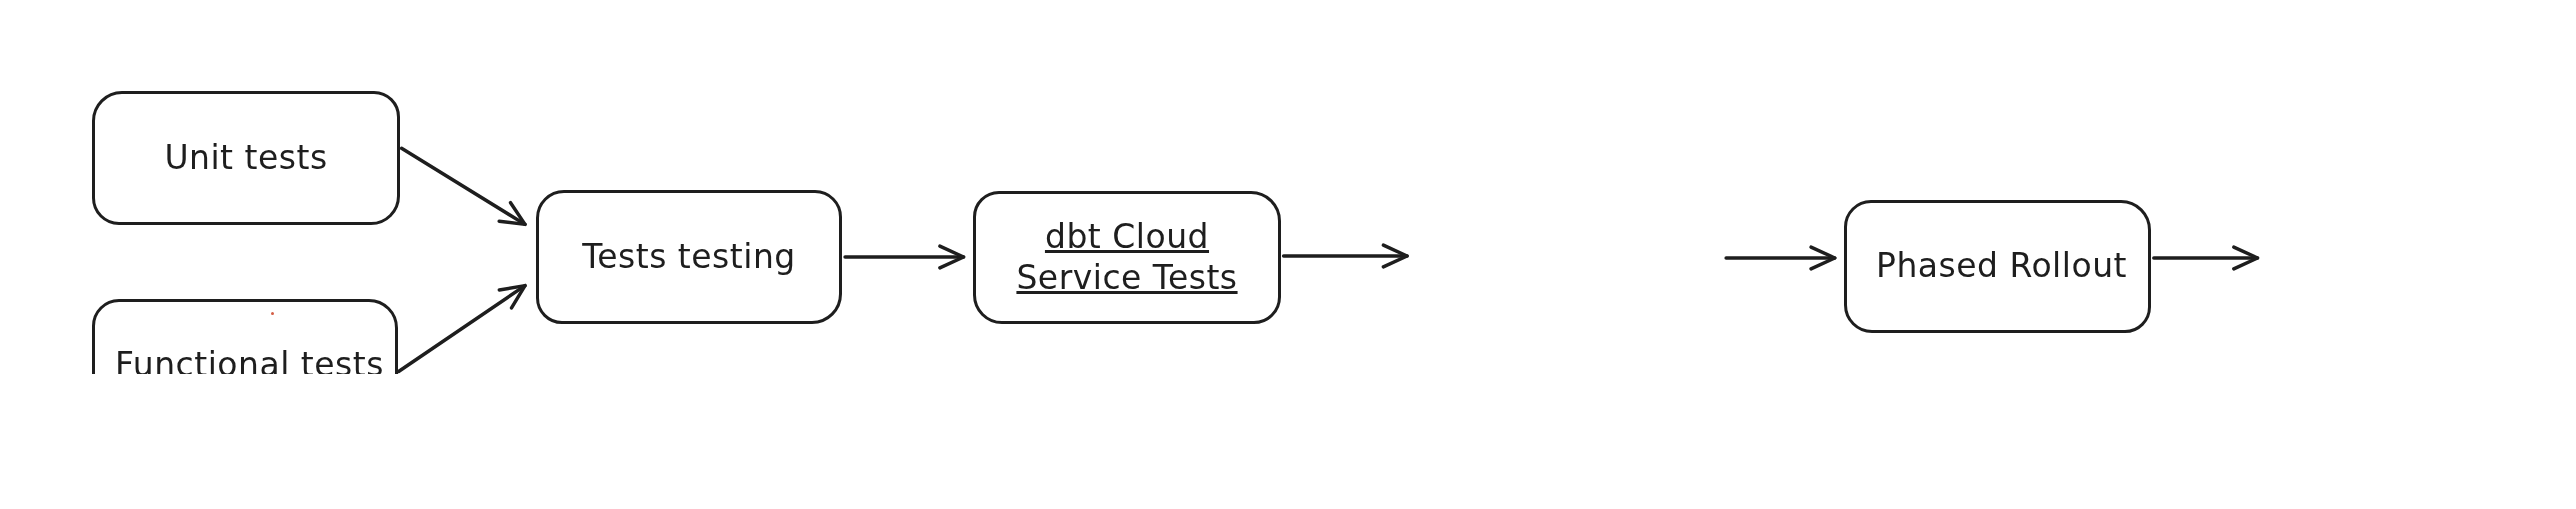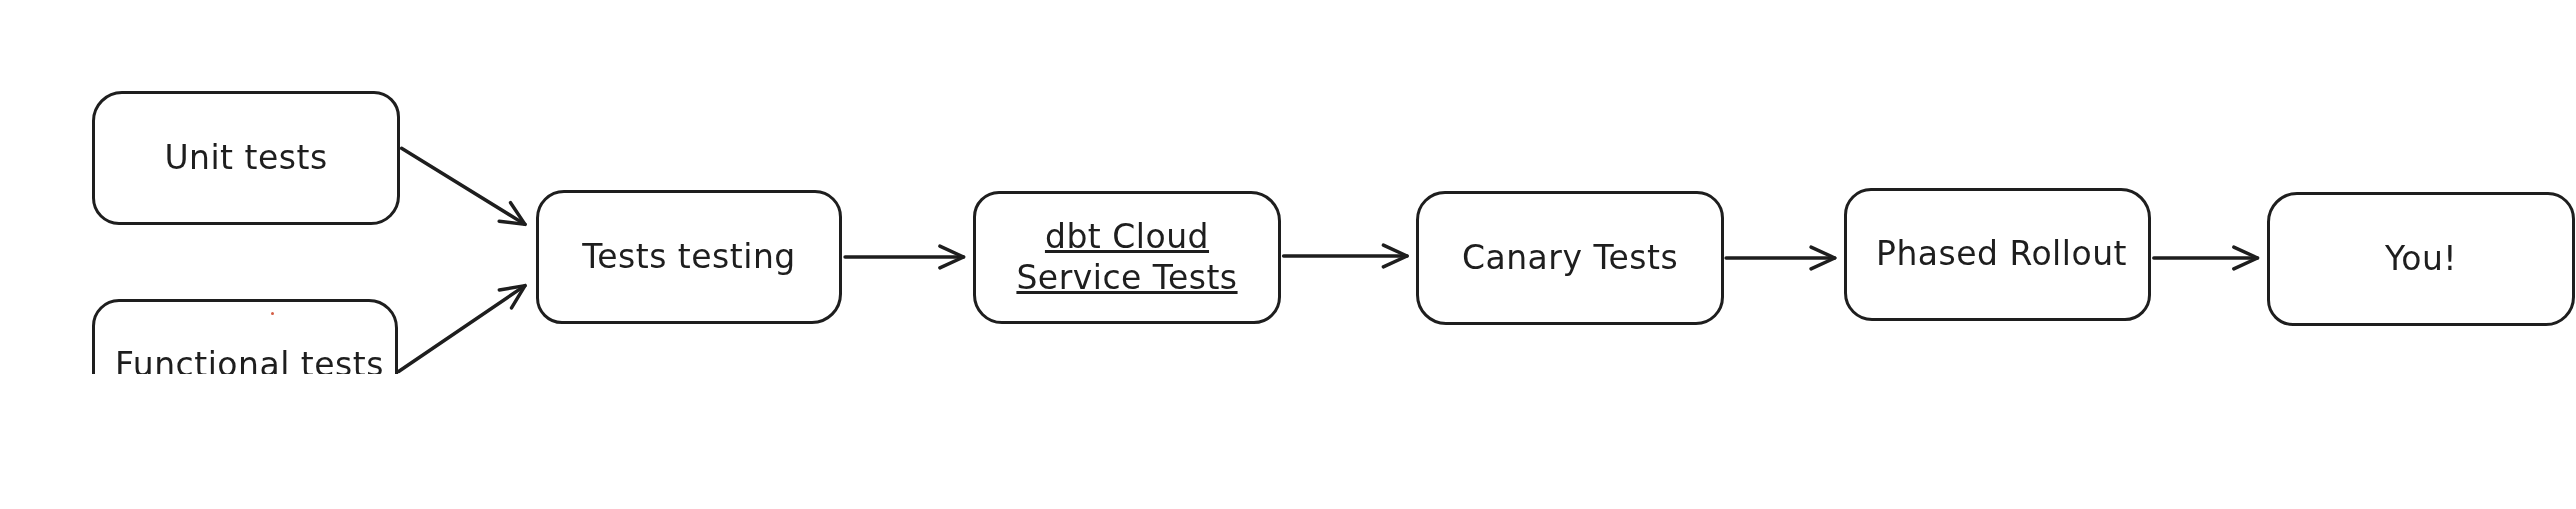--- a/index.html
+++ b/index.html
@@ -43,21 +43,21 @@
     line-height: 1.22;
     white-space: pre-line;
     letter-spacing: 0.5px;
   }
   
   .n-unit   { left:   48px; top:  91px; width: 308px; height: 134px; border-radius: 30px 26px 29px 27px; }
   .n-func   { left:   48px; top: 299px; width: 306px; height: 133px; border-radius: 27px 29px 26px 30px; padding-left: 9px; }
   .n-smoke  { left:  492px; top: 190px; width: 306px; height: 134px; border-radius: 28px 27px 30px 26px; }
   .n-dbt    { left:  929px; top: 191px; width: 308px; height: 133px; border-radius: 26px 30px 27px 29px; text-decoration: underline; }
   .n-canary { left: 1372px; top: 191px; width: 308px; height: 134px; border-radius: 29px 27px 28px 30px; }
-  .n-phased { left: 1800px; top: 188px; width: 307px; height: 133px; border-radius: 27px 30px 26px 28px; padding-left: 8px; }
+  .n-phased { left: 1800px; top: 200px; width: 307px; height: 133px; border-radius: 27px 30px 26px 28px; padding-left: 8px; }
   .n-you    { left: 2223px; top: 192px; width: 308px; height: 134px; border-radius: 30px 27px 29px 26px; }
   .speck {
     position: absolute;
     left: 227px;
     top: 312px;
     width: 3px;
     height: 3px;
     border-radius: 50%;
     background: #cc4125;
     opacity: 0.85;
@@ -92,28 +92,22 @@
 
   <div class="node n-smoke">
     <span>Tests testing</span>
   </div>
 
   <div class="node n-dbt">
     <span>dbt Cloud
 Service Tests</span>
   </div>
 
-  <div class="node n-canary">
-    <span>Canary Tests</span>
-  </div>
 
   <div class="node n-phased">
     <span>Phased Rollout</span>
   </div>
 
-  <div class="node n-you">
-    <span>You!</span>
-  </div>
 
   <div class="speck"></div>
 
 </div>
 
 
 </body></html>

